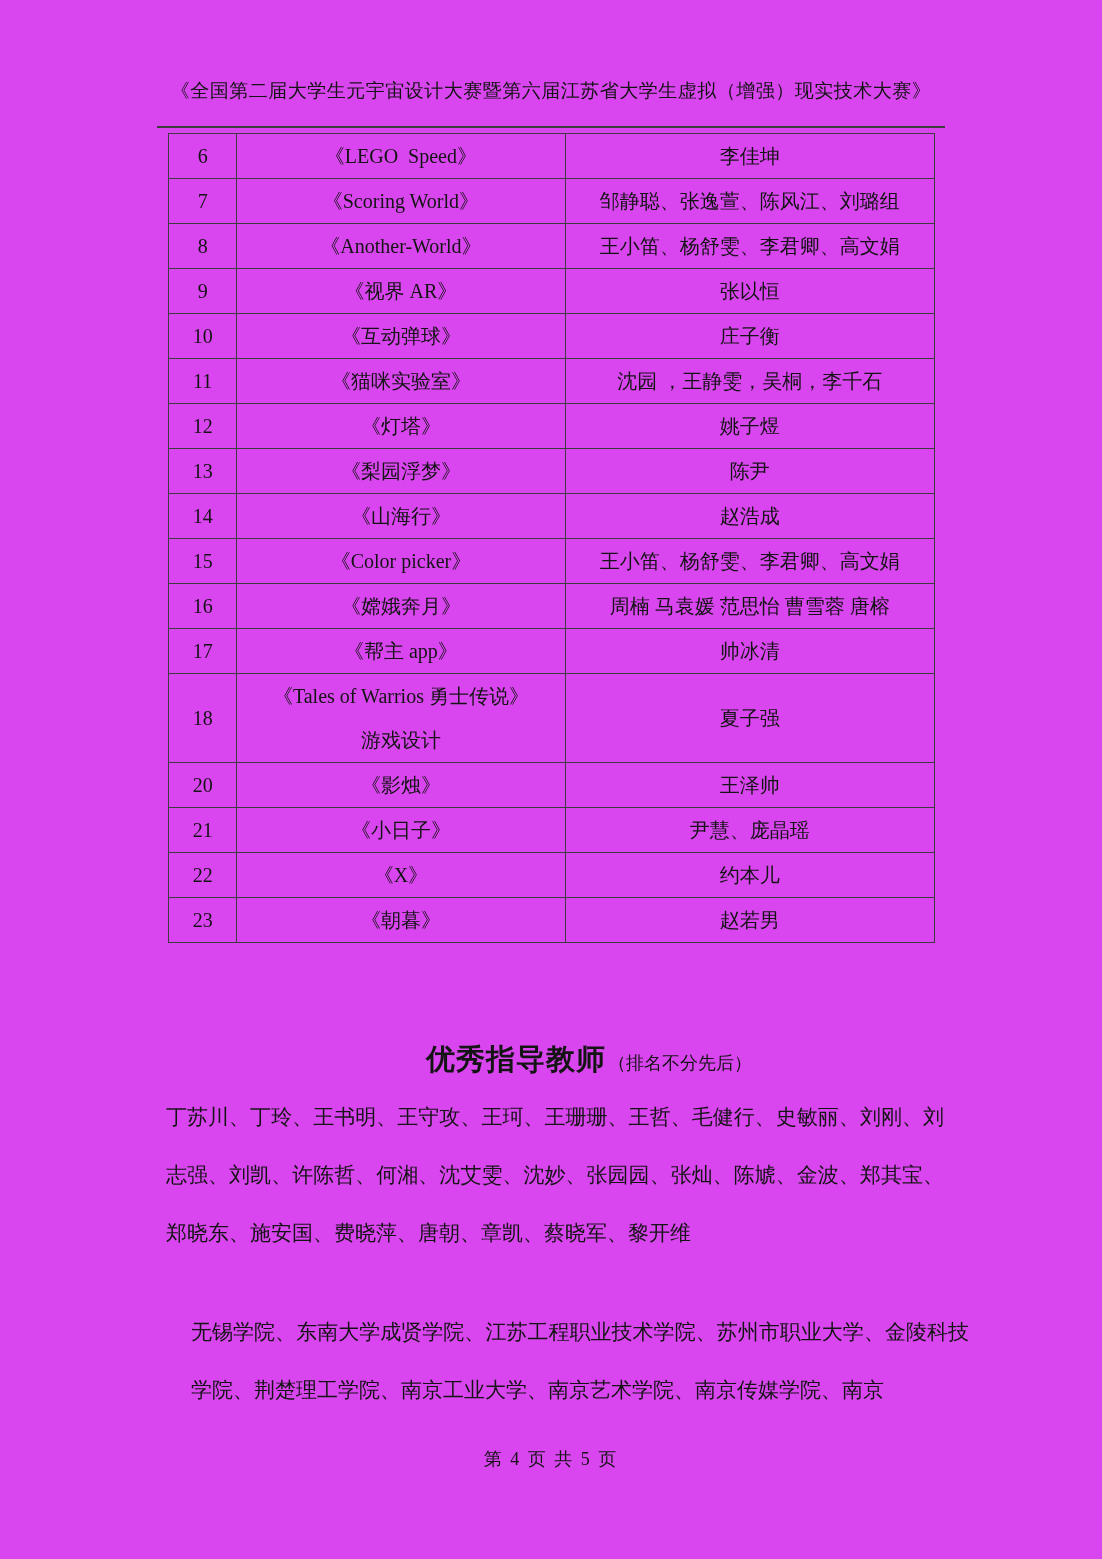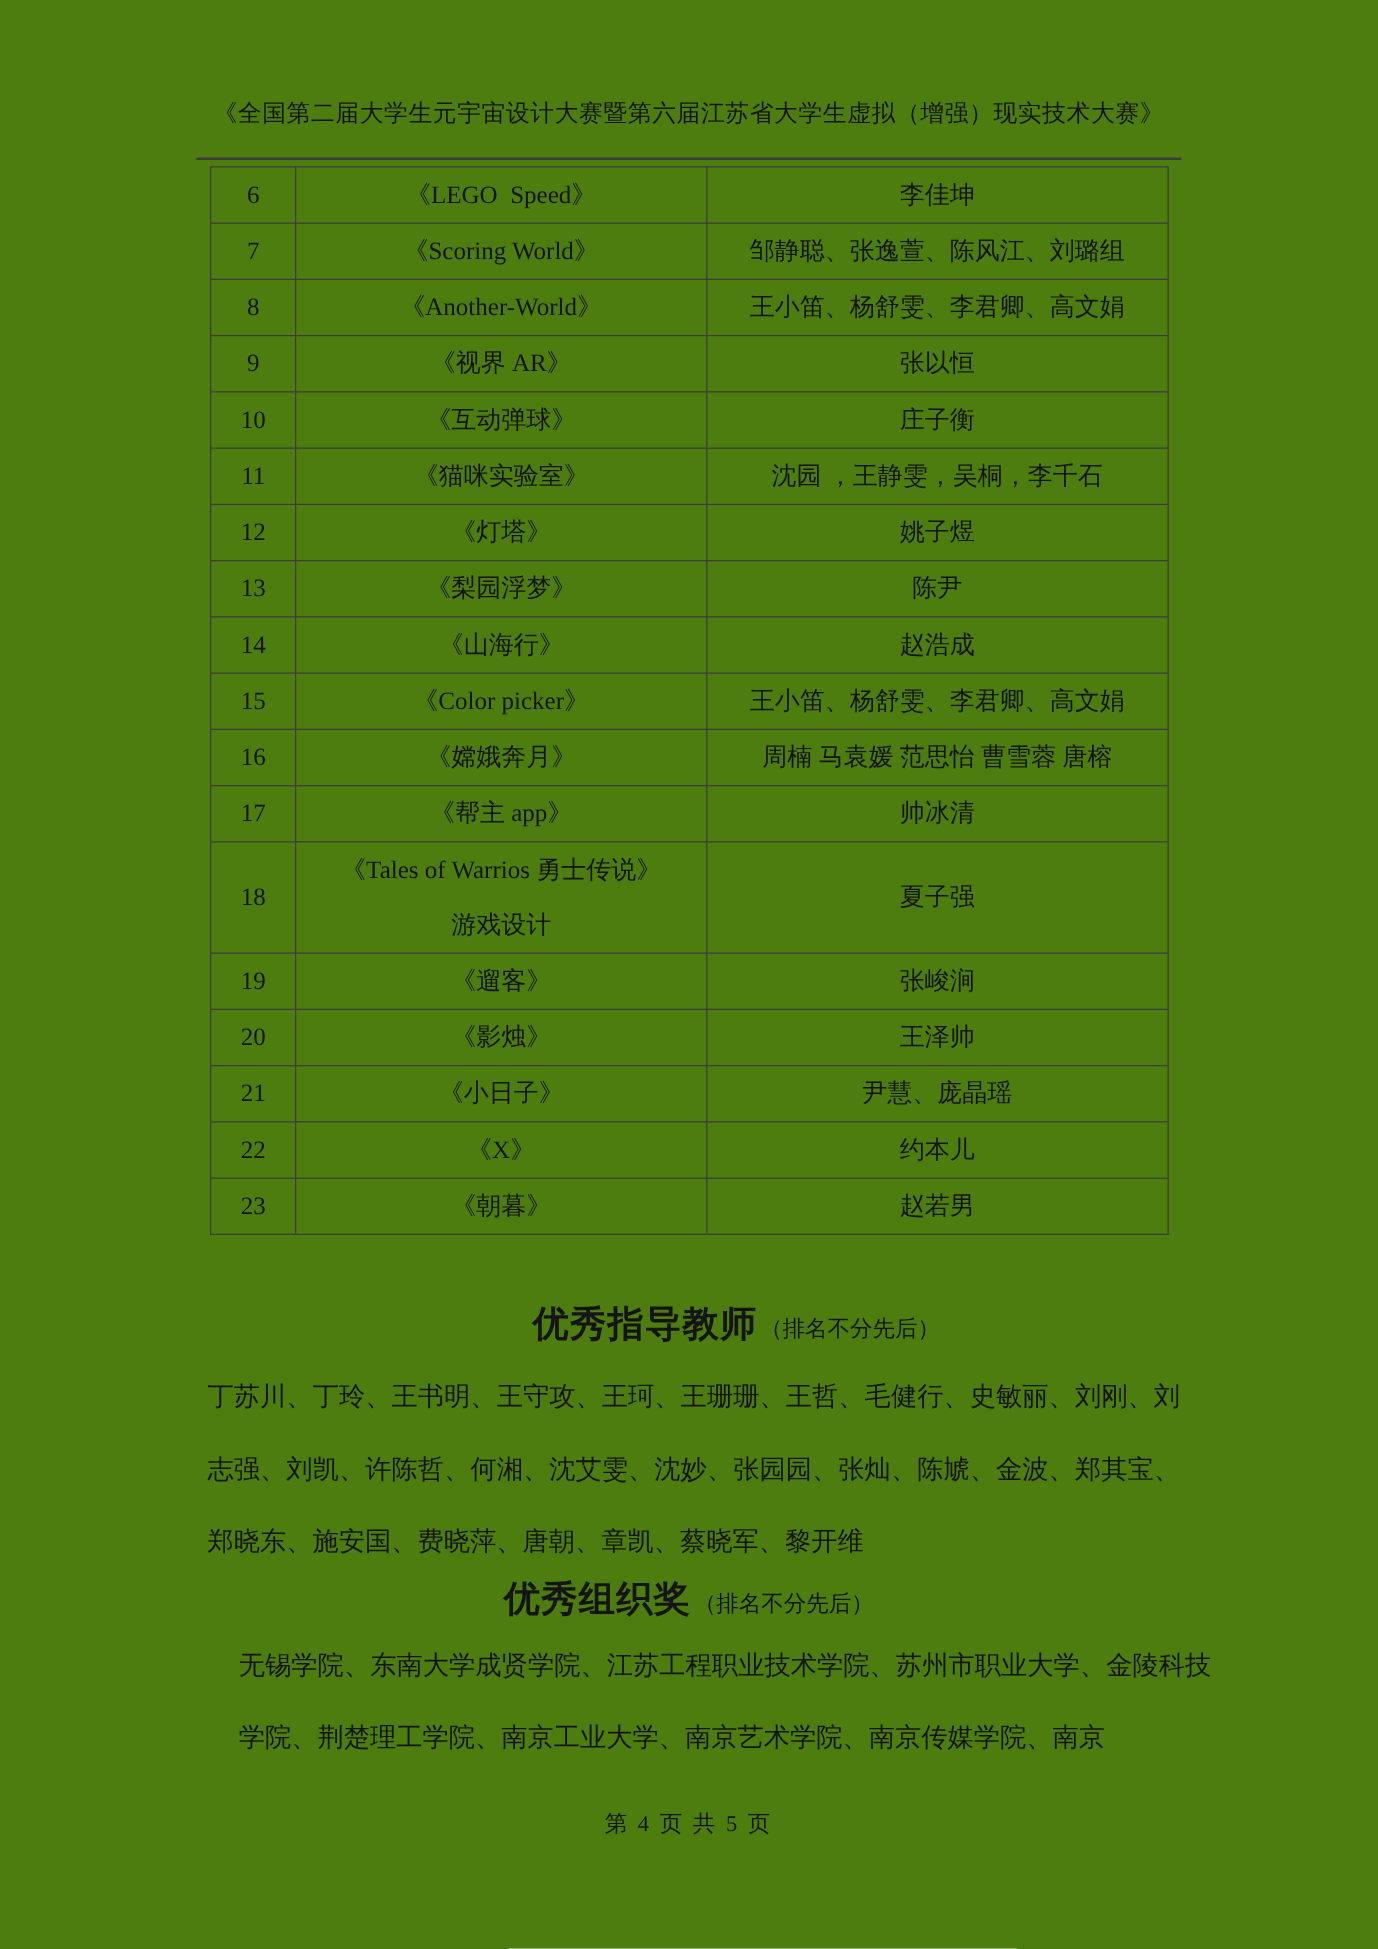--- a/index.html
+++ b/index.html
@@ -1,20 +1,20 @@
 <!DOCTYPE html>
 <html><head>
 <meta charset="utf-8">
 <style>
   html, body { margin: 0; padding: 0; background: #ffffff; }
   .page {
     position: relative;
     width: 1102px;
     height: 1559px;
-    background: #4d7c0f;
+    background: #d946ef;
     font-family: "Liberation Serif", "DejaVu Serif", serif;
     color: #141414;
     overflow: hidden;
   }
 
   .doc-header {
     position: absolute;
     top: 78px;
     left: 0;
     width: 100%;
@@ -175,25 +175,20 @@
       <td>《帮主 app》</td>
       <td>帅冰清</td>
     </tr>
         <tr>
       <td>18</td>
       <td>《Tales of Warrios 勇士传说》
 游戏设计</td>
       <td>夏子强</td>
     </tr>
         <tr>
-      <td>19</td>
-      <td>《遛客》</td>
-      <td>张峻涧</td>
-    </tr>
-        <tr>
       <td>20</td>
       <td>《影烛》</td>
       <td>王泽帅</td>
     </tr>
         <tr>
       <td>21</td>
       <td>《小日子》</td>
       <td>尹慧、庞晶瑶</td>
     </tr>
         <tr>
@@ -208,21 +203,18 @@
     </tr>
       </tbody>
   </table>
 
   <div class="section-heading" id="teachers-heading">
     <span class="heading-main">优秀指导教师</span><span class="heading-note">（排名不分先后）</span>
   </div>
 
   <div class="body-para" id="teachers-list">丁苏川、丁玲、王书明、王守攻、王珂、王珊珊、王哲、毛健行、史敏丽、刘刚、刘志强、刘凯、许陈哲、何湘、沈艾雯、沈妙、张园园、张灿、陈虓、金波、郑其宝、郑晓东、施安国、费晓萍、唐朝、章凯、蔡晓军、黎开维</div>
 
-  <div class="section-heading" id="orgs-heading">
-    <span class="heading-main">优秀组织奖</span><span class="heading-note">（排名不分先后）</span>
-  </div>
 
   <div class="body-para" id="orgs-list">无锡学院、东南大学成贤学院、江苏工程职业技术学院、苏州市职业大学、金陵科技学院、荆楚理工学院、南京工业大学、南京艺术学院、南京传媒学院、南京</div>
 
   <div class="page-footer">第 4 页 共 5 页</div>
 
 </div>
 
 </body></html>

